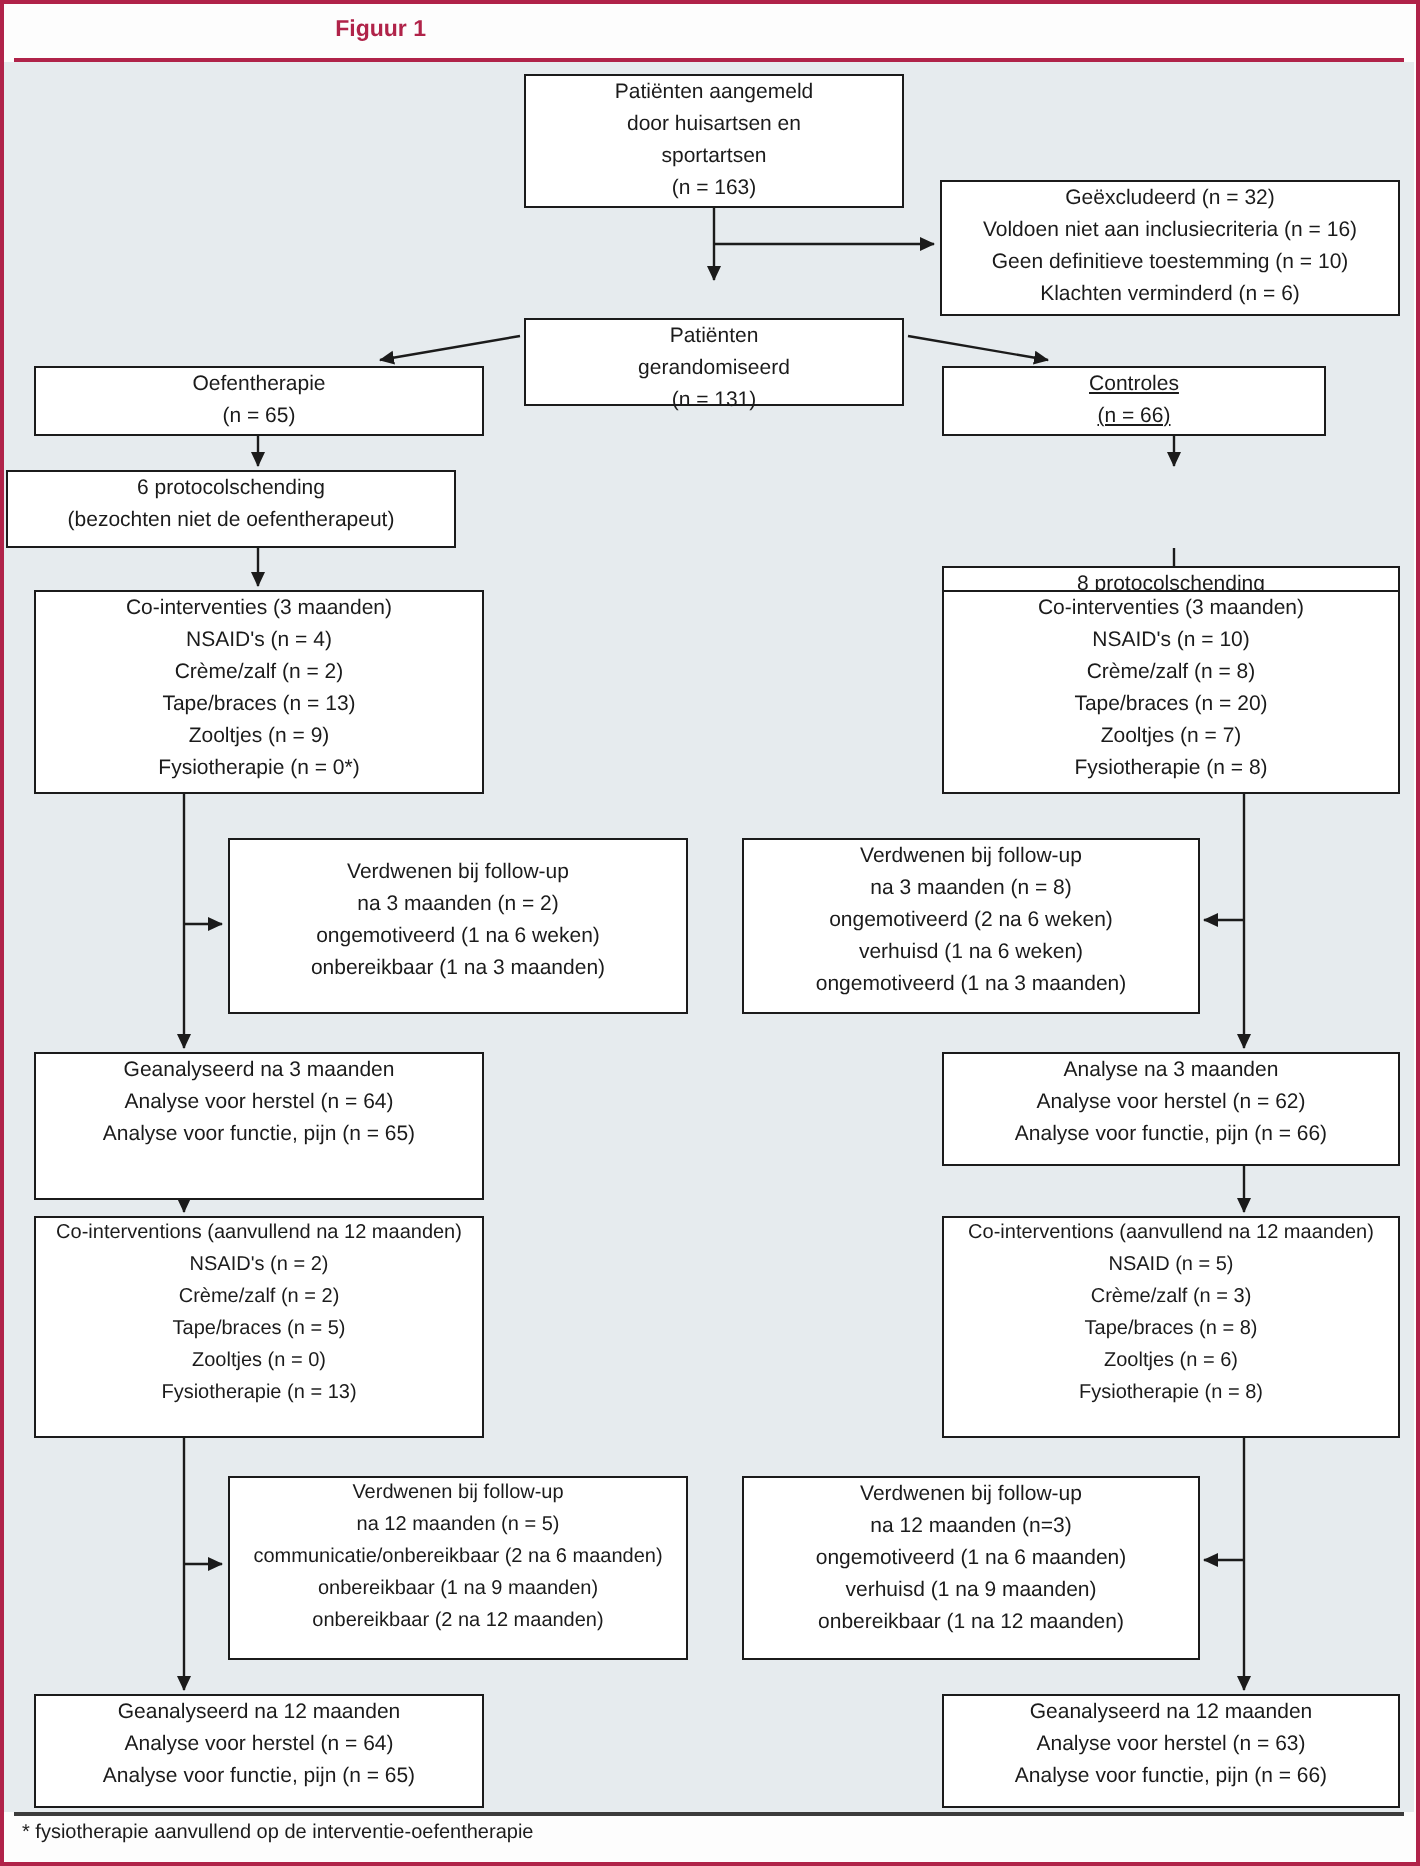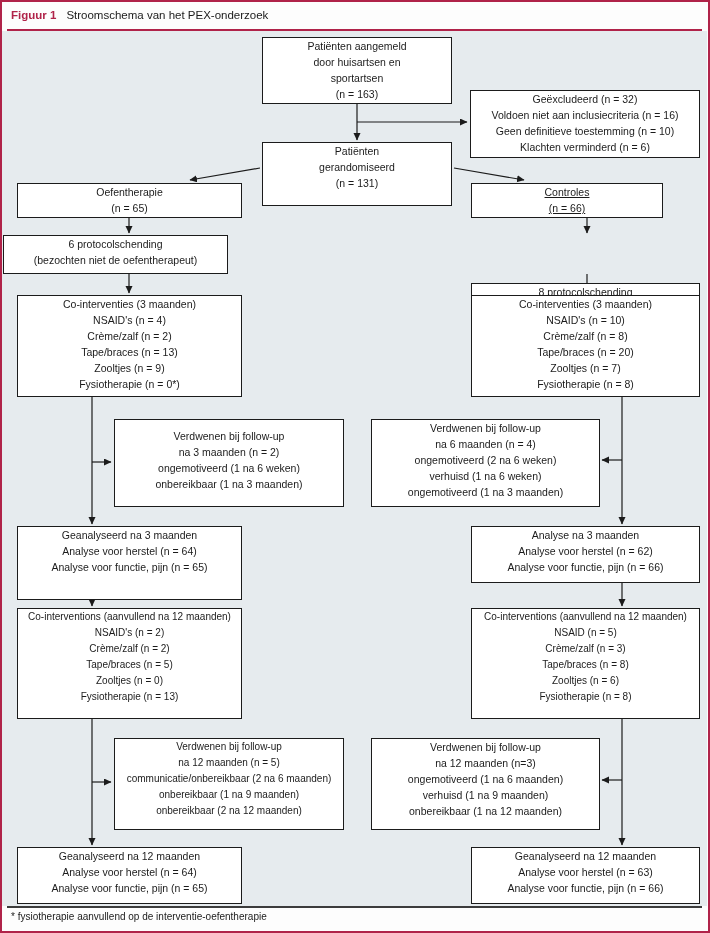--- a/index.html
+++ b/index.html
@@ -13,21 +13,21 @@
     width: 710px; height: 933px;
     box-sizing: border-box;
     border: 2.5px solid var(--accent);
     background: #fdfdfd;
     font-family: "Liberation Sans", "DejaVu Sans", sans-serif;
     color: #1b1b1b;
     overflow: hidden;
   }
   .title-bar {
     position: absolute; top: 7px; left: 9px;
-    font-size: 11.5px; display: flex; gap: 10px; align-items: flex-end;
+    font-size: 11.5px; display: flex; gap: 10px; align-items: flex-end; flex-direction: column;
   }
   .title-label { color: var(--accent); font-weight: 700; }
   .title-text { color: #1b1b1b; }
   .rule-top {
     position: absolute; top: 27px; left: 5px; width: 695px; height: 2px;
     background: var(--accent);
   }
   .diagram-bg {
     position: absolute; top: 29px; left: 0; width: 705px; height: 875px;
     background: var(--bg);
@@ -49,21 +49,21 @@
     text-align: center;
     font-size: 10.5px; line-height: 16px;
   }
   .box .line { white-space: nowrap; }
   .box.tight { font-size: 10px; }
   .box.top-align { justify-content: flex-start; padding-top: 8px; }
 
   
   .b-registered   { left: 260px; top: 35px;  width: 190px; height: 67px; }
   .b-excluded     { left: 468px; top: 88px;  width: 230px; height: 68px; }
-  .b-randomized   { left: 260px; top: 140px; width: 190px; height: 64px; }
+  .b-randomized   { left: 260px; top: 157px; width: 190px; height: 44px; }
   .b-left-group   { left: 15px;  top: 181px; width: 225px; height: 35px; }
   .b-right-group  { left: 469px; top: 181px; width: 192px; height: 35px; text-decoration: underline; }
   .b-left-prot    { left: 1px;  top: 233px; width: 225px; height: 39px; }
   .b-right-prot   { left: 469px; top: 233px; width: 229px; height: 39px; margin-top: 48px; }
   .b-left-ci3     { left: 15px;  top: 293px; width: 225px; height: 102px; }
   .b-right-ci3    { left: 469px; top: 293px; width: 229px; height: 102px; }
   .b-left-lost3   { left: 112px; top: 417px; width: 230px; height: 88px; }
   .b-right-lost3  { left: 369px; top: 417px; width: 229px; height: 88px; }
   .b-left-an3     { left: 15px;  top: 524px; width: 225px; height: 74px; }
   .b-right-an3    { left: 469px; top: 524px; width: 229px; height: 57px; }
@@ -169,21 +169,21 @@
       <div class="line">Fysiotherapie (n = 8)</div>
     </div>
   <div class="box b-left-lost3 top-align">
       <div class="line">Verdwenen bij follow-up</div>
       <div class="line">na 3 maanden (n = 2)</div>
       <div class="line">ongemotiveerd (1 na 6 weken)</div>
       <div class="line">onbereikbaar (1 na 3 maanden)</div>
     </div>
   <div class="box b-right-lost3">
       <div class="line">Verdwenen bij follow-up</div>
-      <div class="line">na 6 maanden (n = 4)</div>
+      <div class="line">na 3 maanden (n = 8)</div>
       <div class="line">ongemotiveerd (2 na 6 weken)</div>
       <div class="line">verhuisd (1 na 6 weken)</div>
       <div class="line">ongemotiveerd (1 na 3 maanden)</div>
     </div>
   <div class="box b-left-an3">
       <div class="line">Geanalyseerd na 3 maanden</div>
       <div class="line">Analyse voor herstel (n = 64)</div>
       <div class="line">Analyse voor functie, pijn (n = 65)</div>
     </div>
   <div class="box b-right-an3">

